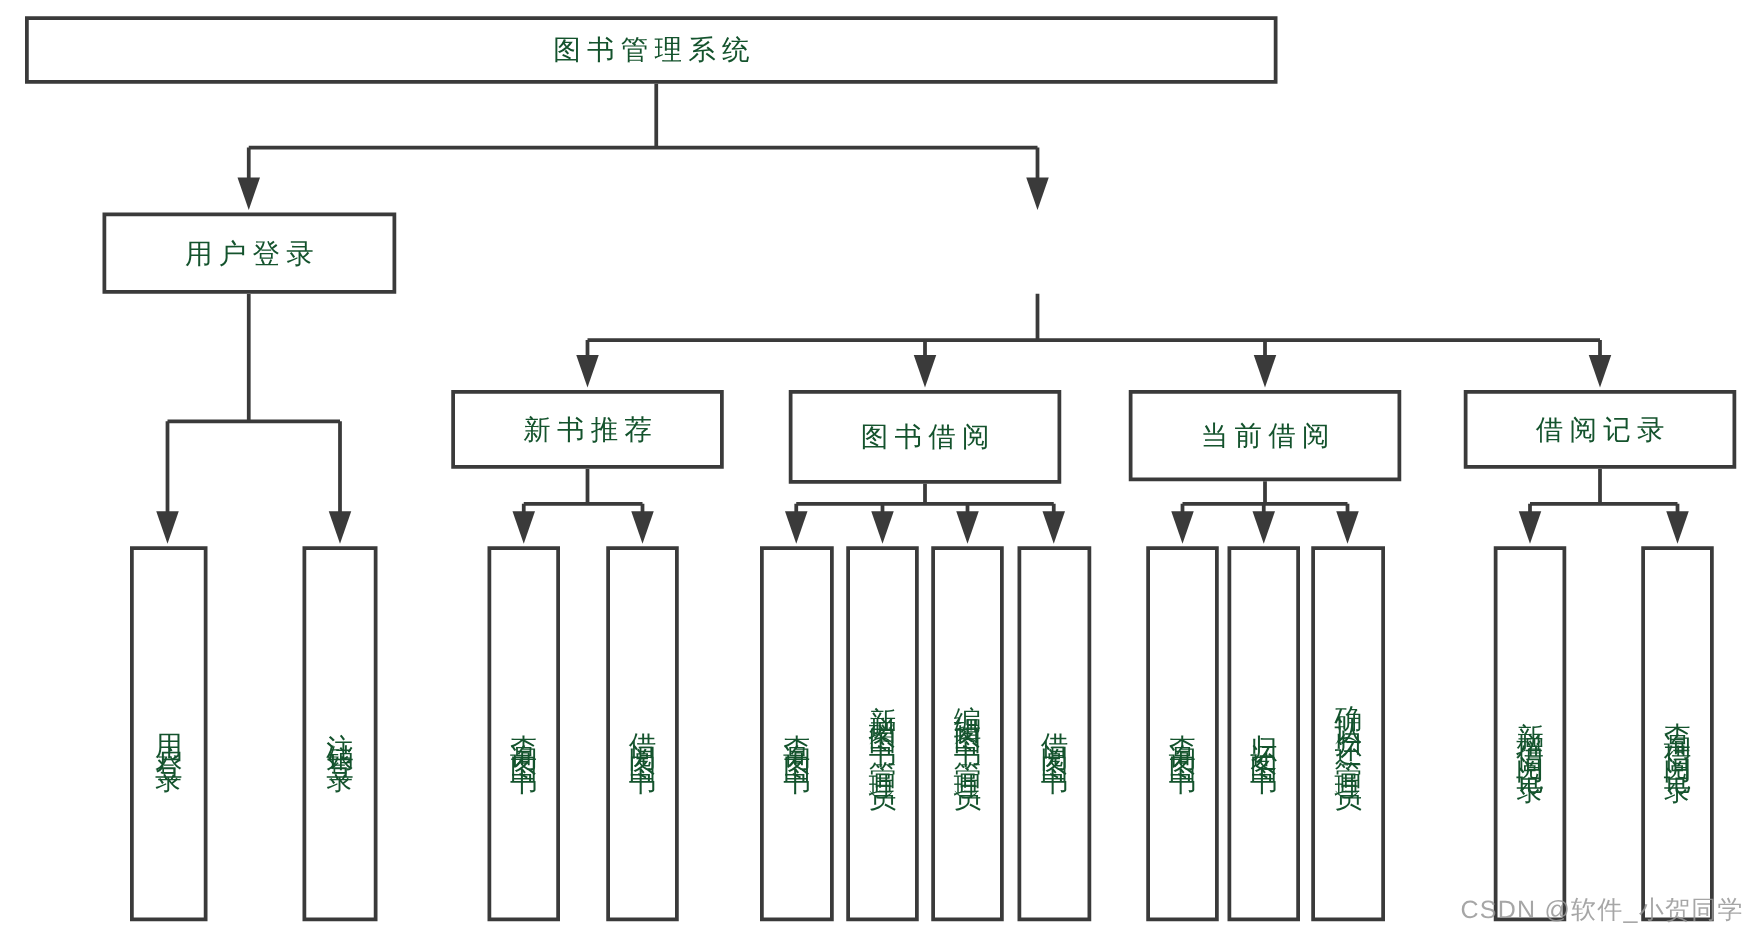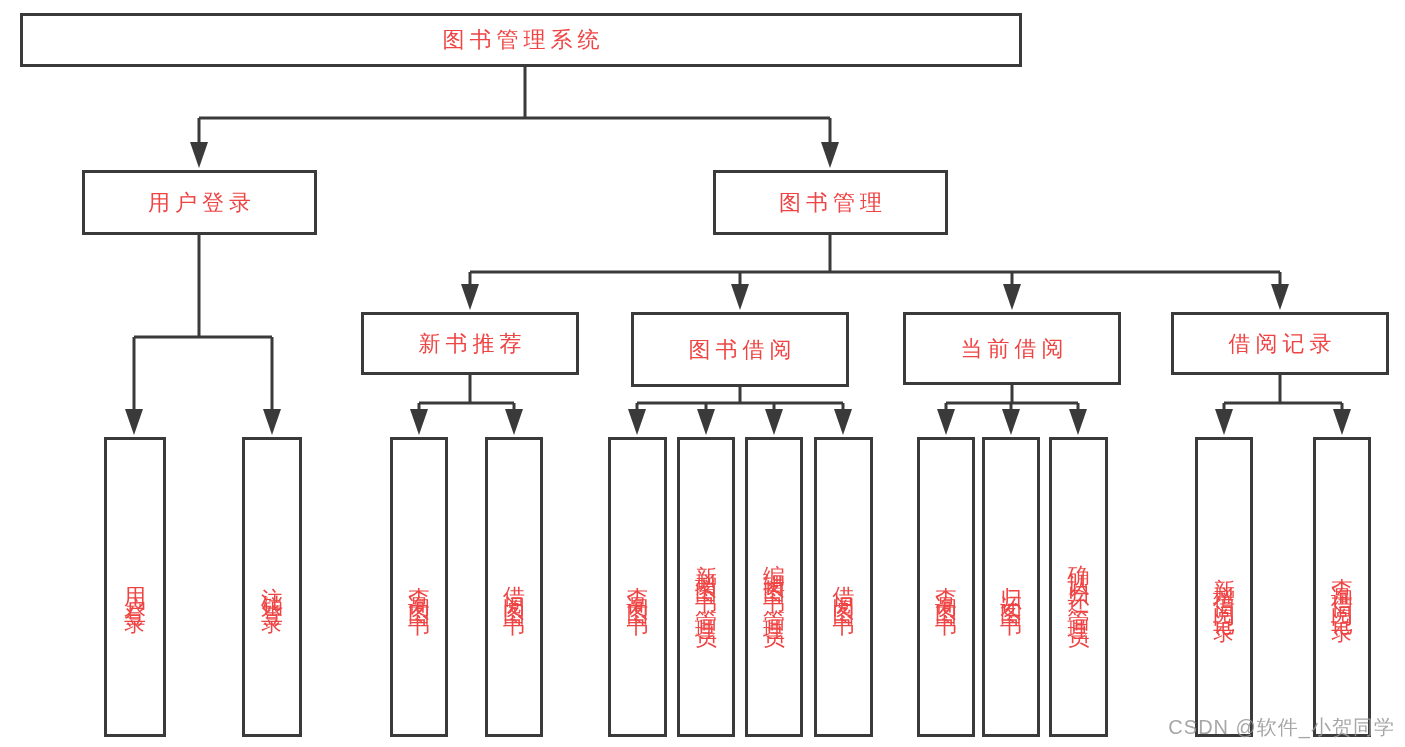--- a/index.html
+++ b/index.html
@@ -20,21 +20,21 @@
   }
   .box {
     position: absolute;
     box-sizing: border-box;
     background: #ffffff;
     border: 3px solid #3a3a3a;
     display: flex;
     align-items: center;
     justify-content: center;
     font-size: 22px;
-    color: #ef4444;
+    color: #14532d;
   }
   .hlabel {
     letter-spacing: 5px;
     text-indent: 5px;
     white-space: nowrap;
     line-height: 1;
   }
   .leaf {
     top: 437px;
     height: 300px;
@@ -141,23 +141,20 @@
     </g>
   </svg>
 
   <div class="box root-box">
     <span class="hlabel">图书管理系统</span>
   </div>
 
   <div class="box l2-a">
     <span class="hlabel">用户登录</span>
   </div>
-  <div class="box l2-b">
-    <span class="hlabel">图书管理</span>
-  </div>
 
   <div class="box l3-a">
     <span class="hlabel">新书推荐</span>
   </div>
   <div class="box l3-b">
     <span class="hlabel">图书借阅</span>
   </div>
   <div class="box l3-c">
     <span class="hlabel">当前借阅</span>
   </div>

